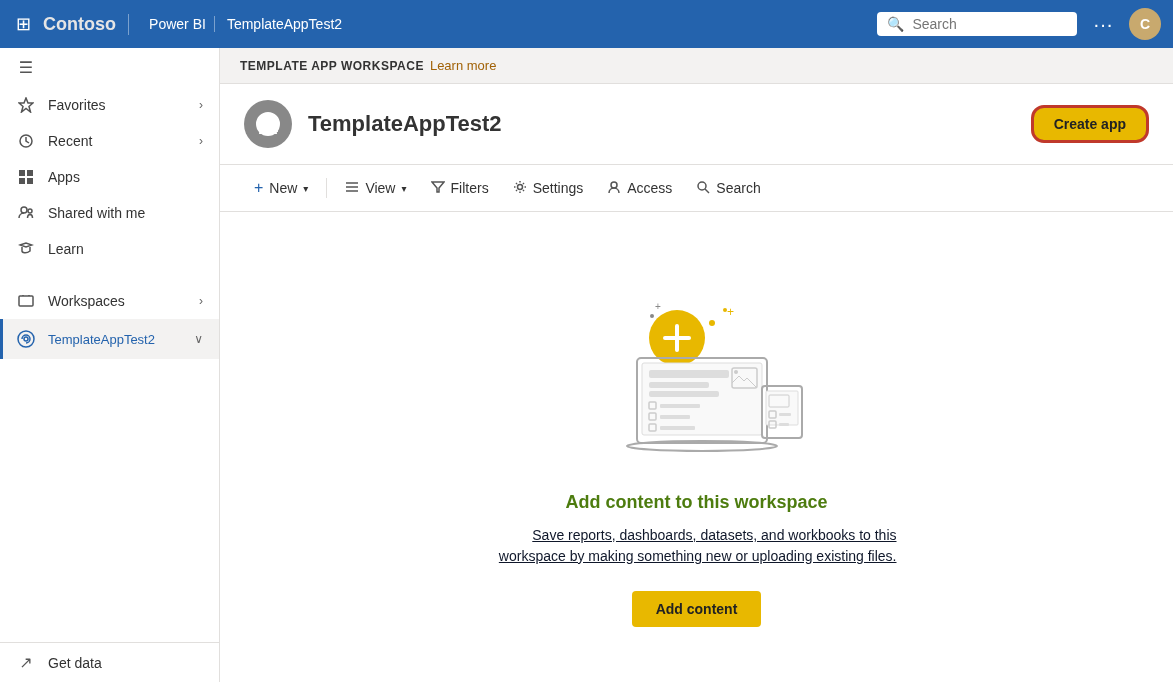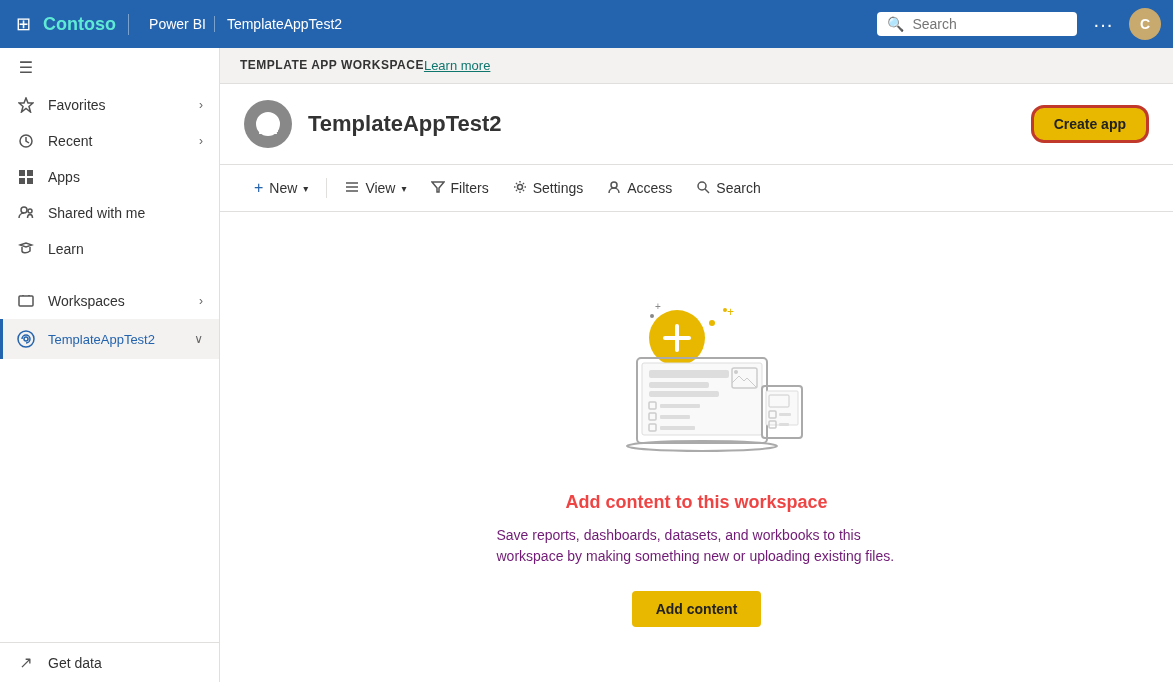--- a/index.html
+++ b/index.html
@@ -20,21 +20,21 @@
     .header-grid-icon {
       color: white;
       font-size: 18px;
       cursor: pointer;
       padding: 4px;
     }
     .header-brand {
       display: flex;
       align-items: center;
       gap: 8px;
-      color: #5eead4;
+      color: #e5e5e5;
       font-weight: 700;
       font-size: 18px;
       padding-right: 12px;
       border-right: 1px solid rgba(255,255,255,0.4);
       margin-right: 4px;
     }
     .header-app-name {
       color: white;
       font-size: 14px;
       font-weight: 400;
@@ -145,31 +145,30 @@
     }
 
     
     .template-banner {
       background: #f3f2f1;
       border-bottom: 1px solid #e1dfdd;
       padding: 10px 20px;
       font-size: 13px;
       color: #333;
       display: flex;
-      align-items: flex-start;
-      gap: 0;
+      align-items: center;
+      gap: 6px;
     }
     .banner-title {
       font-weight: 700;
       letter-spacing: 0.5px;
       font-size: 12px;
     }
     .banner-link {
-      color: #0f766e;
-      text-decoration: underline;
+      color: #a16207;
       cursor: pointer;
     }
 
     
     .workspace-header {
       background: white;
       padding: 16px 24px;
       display: flex;
       align-items: center;
       border-bottom: 1px solid #e1dfdd;
@@ -245,30 +244,31 @@
       background: white;
     }
     .empty-illustration {
       width: 240px;
       height: 200px;
       margin-bottom: 24px;
     }
     .empty-title {
       font-size: 18px;
       font-weight: 700;
-      color: #ef4444;
+      color: #4d7c0f;
       margin-bottom: 12px;
     }
     .empty-description {
       font-size: 14px;
-      color: #701a75;
-      text-align: left;
+      color: #0f172a;
+      text-align: right;
       max-width: 400px;
       line-height: 1.5;
       margin-bottom: 24px;
+      text-decoration: underline;
     }
     .add-content-btn {
       background: #e8b800;
       color: #222;
       border: none;
       border-radius: 4px;
       padding: 10px 24px;
       font-size: 14px;
       font-weight: 700;
       cursor: pointer;

